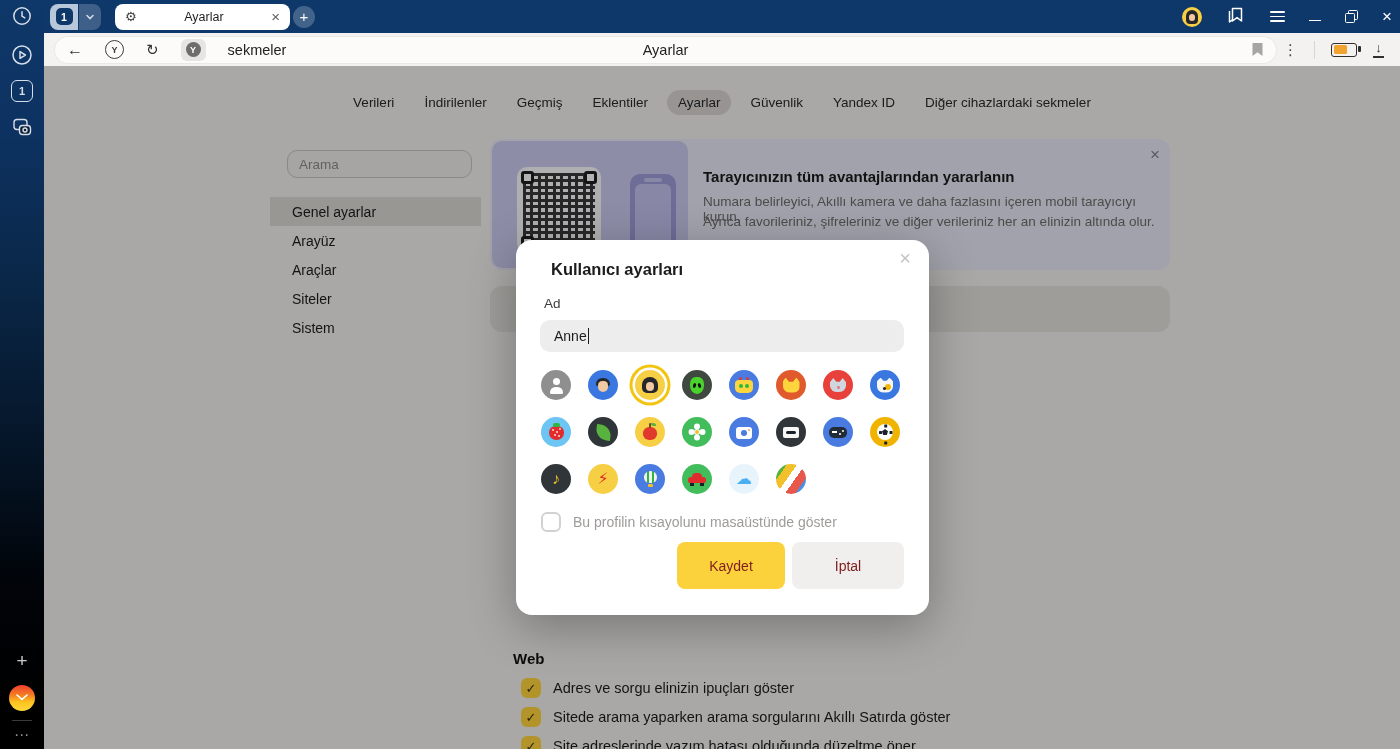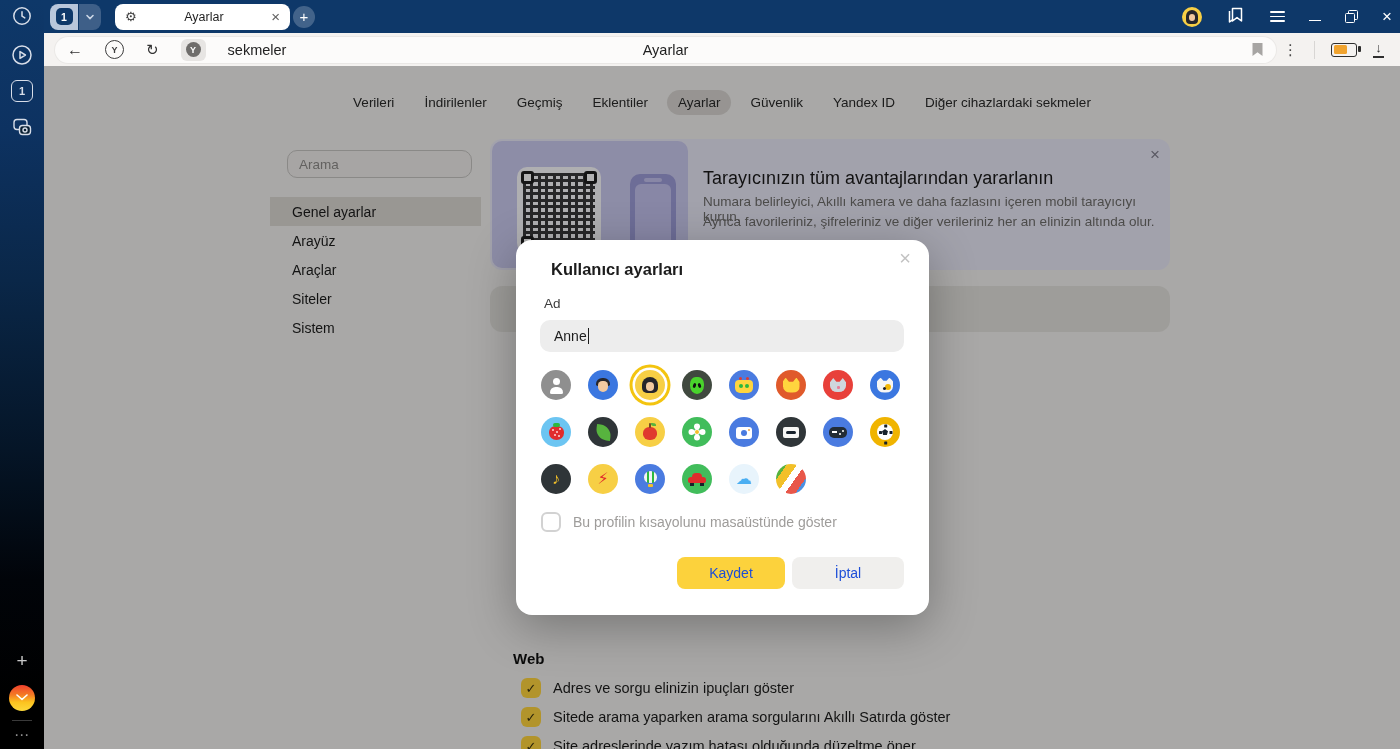--- a/index.html
+++ b/index.html
@@ -86,21 +86,21 @@
   .banner-illu{position:absolute;left:2px;top:2px;width:196px;height:127px;background:#cbcaf0;border-radius:10px;}
   .qr{position:absolute;left:25px;top:26px;width:84px;height:86px;background:#fbfbfe;border-radius:10px;}
   .qr-p{position:absolute;inset:6px;border-radius:2px;opacity:.88;
     background:repeating-linear-gradient(0deg,#1f1f1f 0 3px,transparent 3px 6.5px),
                repeating-linear-gradient(90deg,#1f1f1f 0 3px,transparent 3px 7.5px);}
   .qr-c{position:absolute;width:13px;height:13px;border:3.2px solid #1f1f1f;border-radius:3px;background:#fff;box-sizing:border-box;}
   .qr-c.tl{left:4px;top:4px;} .qr-c.tr{right:4px;top:4px;} .qr-c.bl{left:4px;bottom:4px;}
   .ph{position:absolute;left:138px;top:33px;width:46px;height:86px;background:#9d9cd8;border-radius:10px;}
   .ph::before{content:"";position:absolute;left:5px;top:10px;right:5px;bottom:10px;background:#c3c2ee;border-radius:6px;}
   .ph::after{content:"";position:absolute;left:14px;top:4px;width:18px;height:3.5px;background:#c3c2ee;border-radius:2px;}
-  .banner-title{position:absolute;left:213px;top:29px;font-size:18px;font-weight:normal;color:#1a1a1a;}
+  .banner-title{position:absolute;left:213px;top:29px;font-size:15px;font-weight:bold;color:#1a1a1a;}
   .banner-d1{position:absolute;left:213px;top:55px;font-size:13.5px;color:#6e6d6b;}
   .banner-d2{position:absolute;left:213px;top:75px;font-size:13.5px;color:#6e6d6b;}
   .banner-x{position:absolute;right:10px;top:6px;font-size:17px;color:#82818f;font-weight:300;}
   .section-card{position:absolute;left:446px;top:220px;width:680px;height:46px;background:#e3e1dd;border-radius:12px;}
   .import-link{position:absolute;left:477px;top:527px;font-size:14.5px;color:#4d7fc4;}
   .web-h{position:absolute;left:469px;top:584px;font-size:15px;font-weight:bold;color:#111;}
   .web-rows{position:absolute;left:477px;top:612px;display:flex;flex-direction:column;gap:9px;}
   .web-row{display:flex;align-items:center;gap:12px;height:20px;}
   .cbx{width:20px;height:20px;border-radius:6px;background:#ffd53e;display:flex;align-items:center;justify-content:center;
     font-size:13px;font-weight:bold;color:#3a3111;flex:0 0 auto;}
@@ -117,21 +117,21 @@
     display:flex;align-items:center;padding-left:14px;box-sizing:border-box;font-size:14px;color:#1c1c1c;}
   .caret{display:inline-block;width:1.3px;height:16px;background:#1c1c1c;margin-left:1px;}
   .av-grid{position:absolute;left:25px;top:130px;width:366px;display:flex;flex-wrap:wrap;gap:17px 17px;}
   .av{width:30px;height:30px;border-radius:50%;display:flex;align-items:center;justify-content:center;position:relative;flex:0 0 auto;}
   .av.selected{box-shadow:0 0 0 2.5px #fff,0 0 0 5.5px #f3c40f;}
   .g{font-size:16px;line-height:1;}
   .m-cbrow{position:absolute;left:25px;top:272px;display:flex;align-items:center;gap:12px;}
   .m-cb{width:20px;height:20px;border:2px solid #d2d2d2;border-radius:6px;background:#fff;box-sizing:border-box;flex:0 0 auto;}
   .m-cblbl{font-size:14px;color:#9e9c9a;}
   .m-btns{position:absolute;right:25px;bottom:26px;display:flex;gap:7px;}
-  .btn{height:32px;border:none;border-radius:8px;font-size:14px;color:#1d4ed8;font-family:inherit;display:flex;align-items:center;justify-content:center;}
+  .btn{height:47px;border:none;border-radius:8px;font-size:14px;color:#7f1d1d;font-family:inherit;display:flex;align-items:center;justify-content:center;}
   .btn-save{width:108px;background:#fcd23c;}
   .btn-cancel{width:112px;background:#f0efed;}
 
   
   .s-person{width:17px;height:17px;position:relative;}
   .s-person::before{content:"";position:absolute;left:5px;top:1px;width:7px;height:7px;background:#fff;border-radius:50%;}
   .s-person::after{content:"";position:absolute;left:2px;bottom:0;width:13px;height:7px;background:#fff;border-radius:7px 7px 2px 2px;}
   .s-face-man{width:14px;height:15px;position:relative;}
   .s-face-man::before{content:"";position:absolute;left:0;top:0;width:14px;height:8px;background:#26262b;border-radius:7px 7px 2px 2px;}
   .s-face-man::after{content:"";position:absolute;left:2px;top:3px;width:10px;height:11px;background:#f2c9a0;border-radius:5px 5px 6px 6px;}

